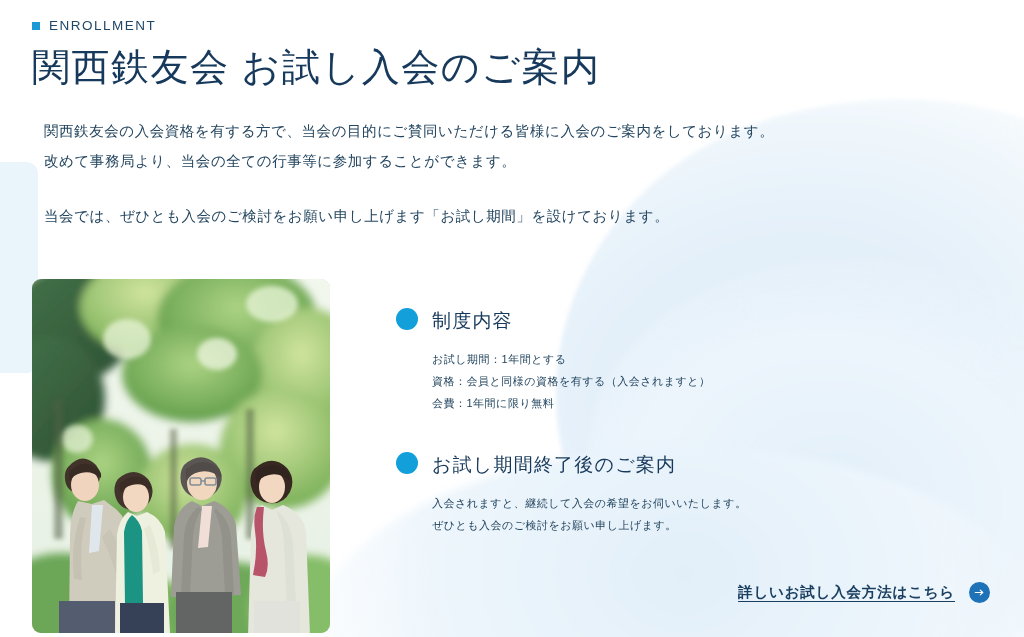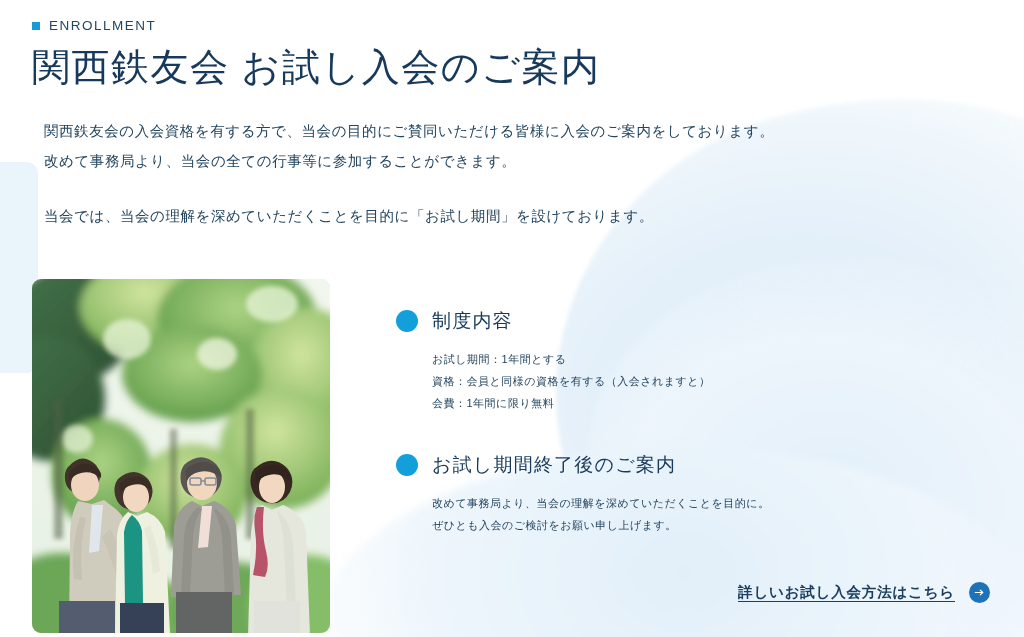--- a/index.html
+++ b/index.html
@@ -136,21 +136,21 @@
   
   .content {
     position:absolute;
     left:396px;
     top:308px;
     width:600px;
   }
 
   .sec-head {
     display:flex;
-    align-items:center;
+    align-items:flex-start;
     gap:14px;
   }
   .sec-dot {
     width:22px; height:22px;
     border-radius:50%;
     background:#139fda;
     flex:0 0 auto;
   }
   .sec-title {
     font-size:19px;
@@ -219,21 +219,21 @@
     <span class="eyebrow-square"></span>
     <span class="eyebrow-text">ENROLLMENT</span>
   </div>
 
   <h1 class="page-title">関西鉄友会 お試し入会のご案内</h1>
 
   <div class="intro">
     <p>関西鉄友会の入会資格を有する方で、当会の目的にご賛同いただける皆様に入会のご案内をしております。</p>
     <p>改めて事務局より、当会の全ての行事等に参加することができます。</p>
     <div class="gap"></div>
-    <p>当会では、当会の理解を深めていただくことを目的に「お試し期間」を設けております。</p>
+    <p>当会では、ぜひとも入会のご検討をお願い申し上げます「お試し期間」を設けております。</p>
   </div>
 
   <div class="photo">
     <svg viewBox="0 0 298 354" preserveAspectRatio="xMidYMid slice">
       <defs>
         <linearGradient id="sky" x1="0" y1="0" x2="0" y2="1">
           <stop offset="0%" stop-color="#f2f7ee"></stop>
           <stop offset="100%" stop-color="#e6f0e2"></stop>
         </linearGradient>
         <radialGradient id="leafA" cx="50%" cy="40%" r="60%">
@@ -353,21 +353,21 @@
     </div>
 
     <div class="sec-spacer"></div>
 
     <div>
       <div class="sec-head">
         <span class="sec-dot"></span>
         <span class="sec-title">お試し期間終了後のご案内</span>
       </div>
       <div class="sec-body">
-        <p>改めて事務局より、当会の理解を深めていただくことを目的に。</p>
+        <p>入会されますと、継続して入会の希望をお伺いいたします。</p>
         <p>ぜひとも入会のご検討をお願い申し上げます。</p>
       </div>
     </div>
 
   </div>
 
   <a class="link-row" href="#">
     <span class="link-text">詳しいお試し入会方法はこちら</span>
     <span class="link-arrow">
       <svg width="11" height="11" viewBox="0 0 11 11" aria-hidden="true">

